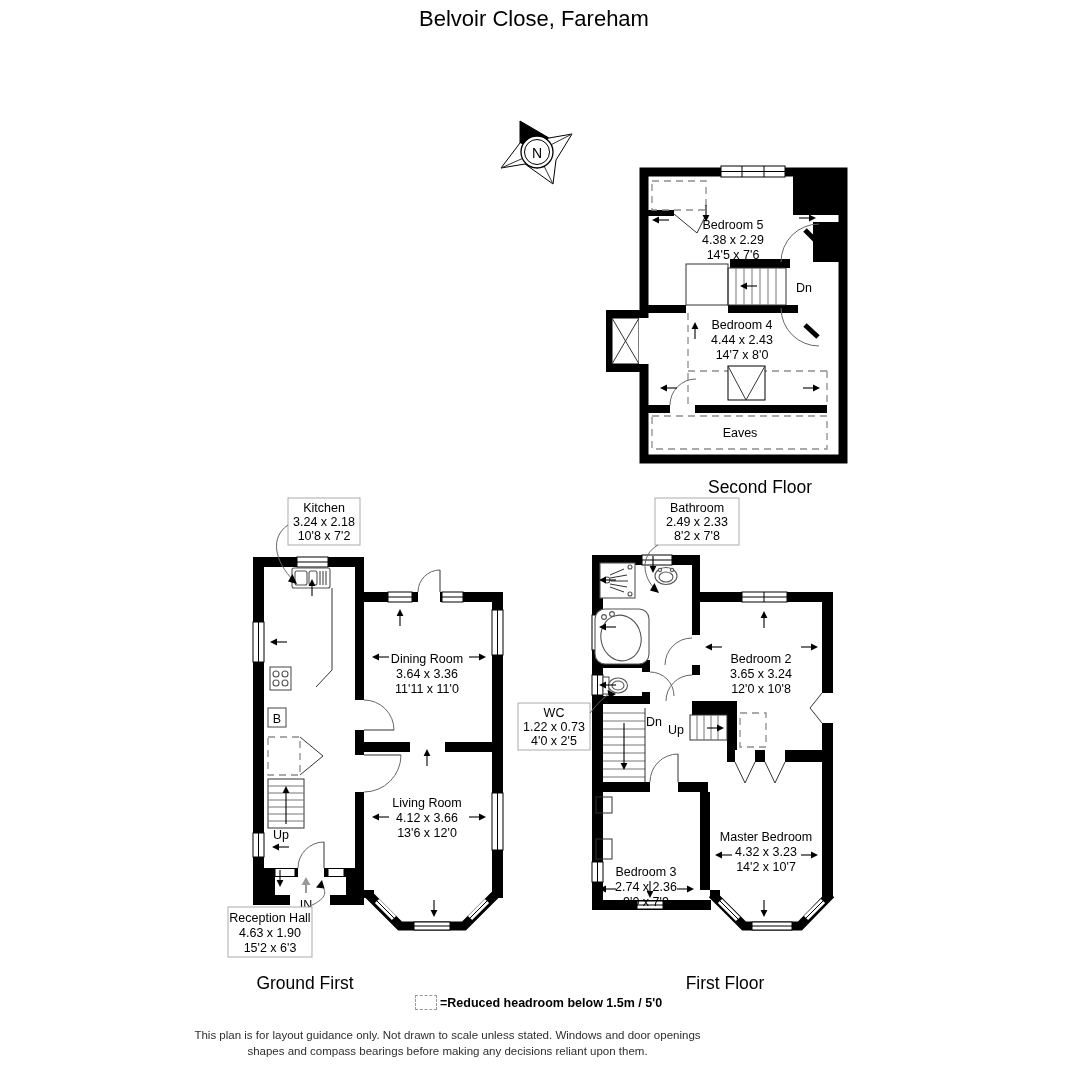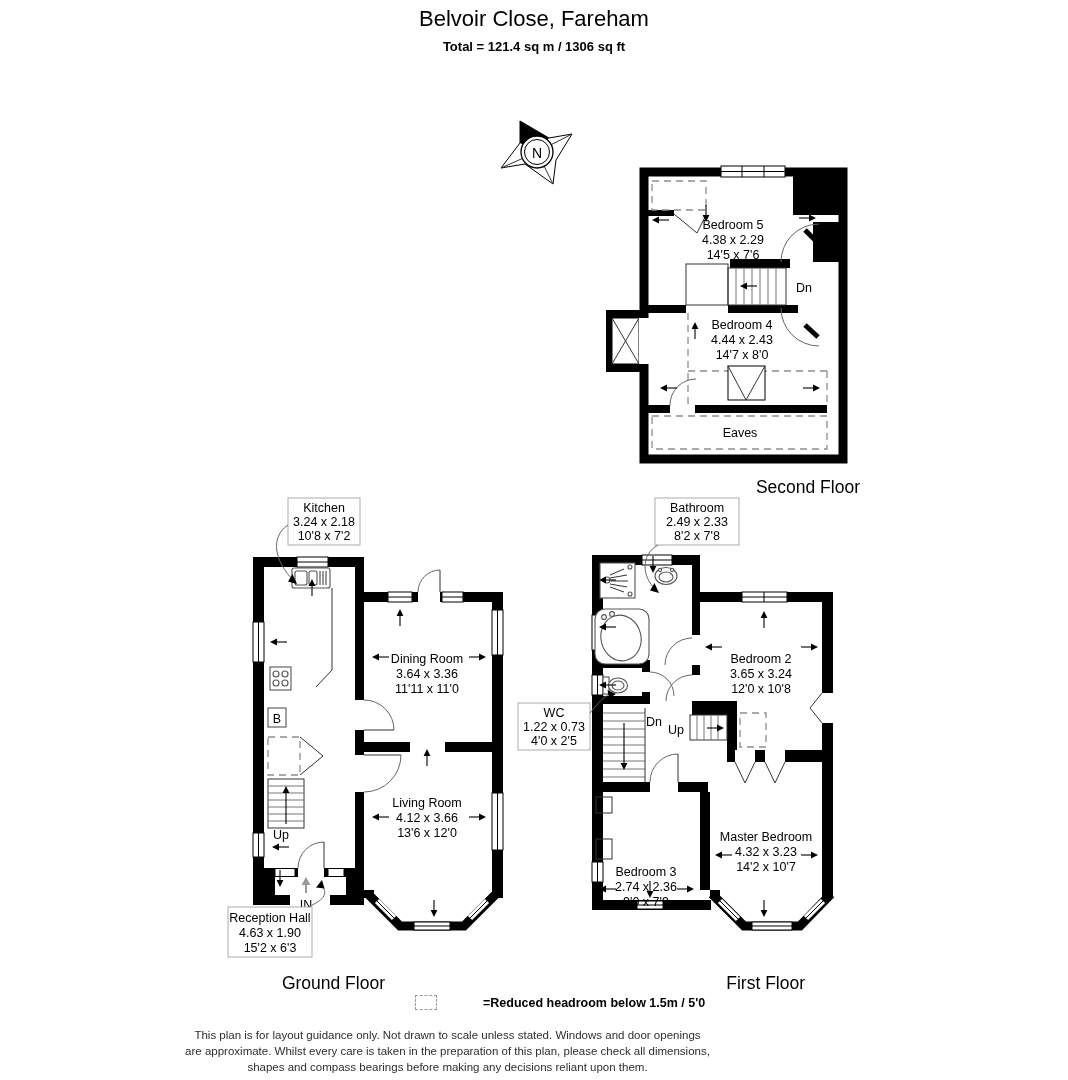--- a/index.html
+++ b/index.html
@@ -4,23 +4,23 @@
 <style>
   html,body{margin:0;padding:0;background:#fff;}
   #page{position:relative;width:1068px;height:1080px;background:#fff;overflow:hidden;
         font-family:"Liberation Sans",sans-serif;color:#000;}
   .abs{position:absolute;}
   
   #header{left:0;top:6px;width:1068px;text-align:center;}
   #header .title{font-size:22px;font-weight:400;margin-bottom:6px;}
   #header .sub{font-size:13px;font-weight:700;line-height:17px;}
   
-  .floor-title{font-size:17.5px;font-weight:400;text-align:right;}
+  .floor-title{font-size:17.5px;font-weight:400;text-align:center;}
   
-  #legend{left:415px;top:995px;display:flex;align-items:center;gap:43px;}
+  #legend{left:415px;top:995px;display:flex;align-items:center;}
   #legend .box{width:20px;height:13px;border:1.6px dashed #9a9a9a;margin-right:3px;}
   #legend .txt{font-size:12.5px;font-weight:700;}
   
   #disclaimer{left:0;top:1027px;width:895px;text-align:center;font-size:11.5px;
               color:#2e2e2e;line-height:16px;}
   
   .wall{fill:#000;stroke:none;}
   .base{fill:#fff;stroke:#000;stroke-width:9;}
   .win{fill:#fff;stroke:#000;stroke-width:1;}
   .winline{stroke:#000;stroke-width:1;fill:none;}
@@ -36,21 +36,20 @@
   .startText{text-anchor:start;}
   .lblbox{fill:#fff;stroke:#ababab;stroke-width:1;}
 </style>
 </head>
 <body>
 
 <div id="page">
 
   <div id="header" class="abs">
     <div class="title">Belvoir Close, Fareham</div>
-    <div class="sub">Total = 121.4 sq m / 1306 sq ft</div>
   </div>
 
   <svg class="abs" style="left:488px;top:106px;" width="110" height="90" viewBox="488 106 110 90">
     <path d="M520,121 L549,138 L572,134 L556,160 L553,184 L525,164 L501,168 L520,143 Z" fill="#fff" stroke="#000" stroke-width="1"></path>
     <path class="thin" d="M520,121 L537,152 M572,134 L537,152 M553,184 L537,152 M501,168 L537,152"></path>
     <path d="M520,121 L549,138 L537,152 L520,143 Z" fill="#000"></path>
     <circle cx="537" cy="152" r="16" fill="#fff" stroke="#000" stroke-width="1.3"></circle>
     <circle cx="537" cy="152" r="12.5" fill="#fff" stroke="#000" stroke-width="1"></circle>
     <text x="537" y="157.5" class="rmtext" style="font-size:14px">N</text>
   </svg>
@@ -280,21 +279,21 @@
     <use href="#arwg" transform="translate(152,162) rotate(180)"></use>
     <use href="#arwg" transform="translate(266,162)"></use>
     <use href="#arwg" transform="translate(207,254) rotate(-90)"></use>
     <use href="#arwg" transform="translate(152,322) rotate(180)"></use>
     <use href="#arwg" transform="translate(266,322)"></use>
     <use href="#arwg" transform="translate(214,422) rotate(90)"></use>
     <use href="#arwg" transform="translate(52,352) rotate(180)"></use>
     <use href="#arwg" transform="translate(60,392) rotate(90)"></use>
     <use href="#arwg" transform="translate(180,114) rotate(-90)"></use>
   </svg>
-  <div class="abs floor-title" style="left:225px;top:973px;width:160px;">Ground Floor</div>
+  <div class="abs floor-title" style="left:225px;top:973px;width:160px;">Ground First</div>
 
   <svg class="abs" style="left:500px;top:495px;" width="350" height="470" viewBox="0 0 350 470">
     <defs>
       <g id="arwf">
           <path d="M0,0 L-7,-3.4 L-7,3.4 Z" fill="#000"></path>
           <line x1="-17" y1="0" x2="-6" y2="0" class="arrline"></line>
         </g>
     </defs>
 
     <rect class="wall" x="92" y="60" width="11" height="355"></rect>
@@ -460,17 +459,16 @@
   </svg>
   <div class="abs floor-title" style="left:645px;top:973px;width:160px;">First Floor</div>
 
   <div id="legend" class="abs">
     <div class="box"></div>
     <div class="txt">=Reduced headroom below 1.5m / 5'0</div>
   </div>
 
   <div id="disclaimer" class="abs">
     <div>This plan is for layout guidance only. Not drawn to scale unless stated. Windows and door openings</div>
-    <div>are approximate. Whilst every care is taken in the preparation of this plan, please check all dimensions,</div>
     <div>shapes and compass bearings before making any decisions reliant upon them.</div>
   </div>
 
 </div>
 
 </body></html>

